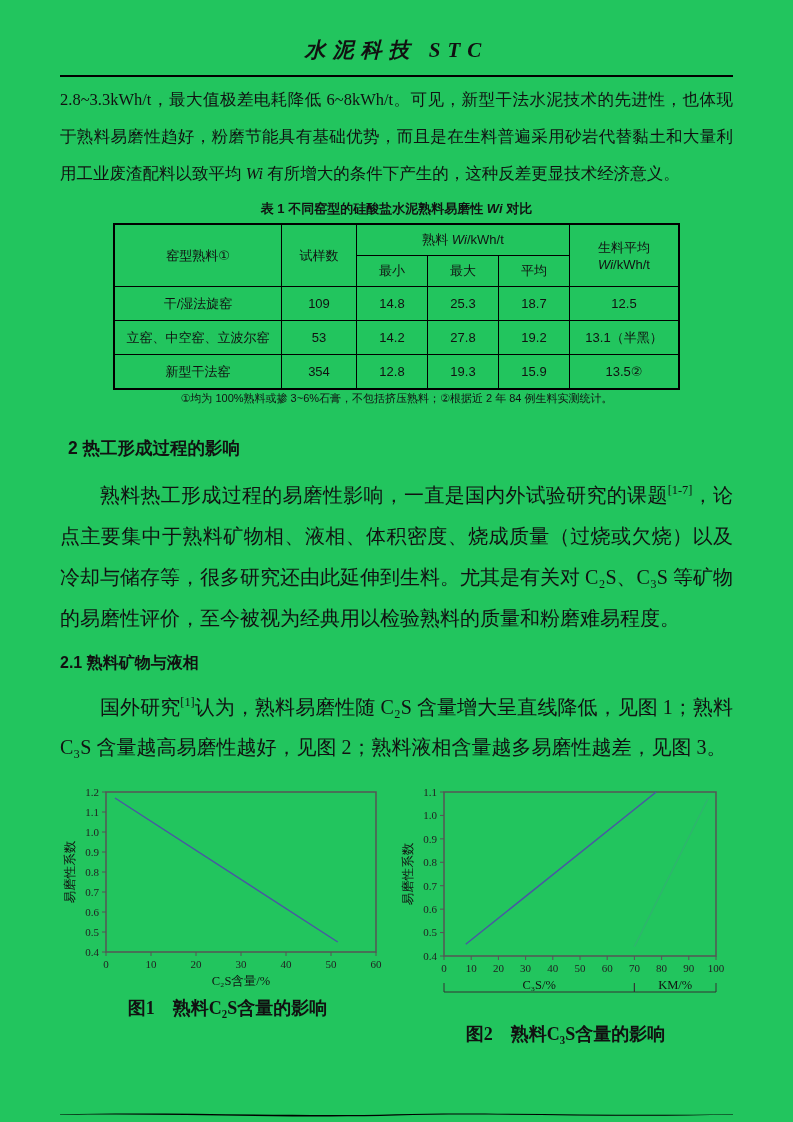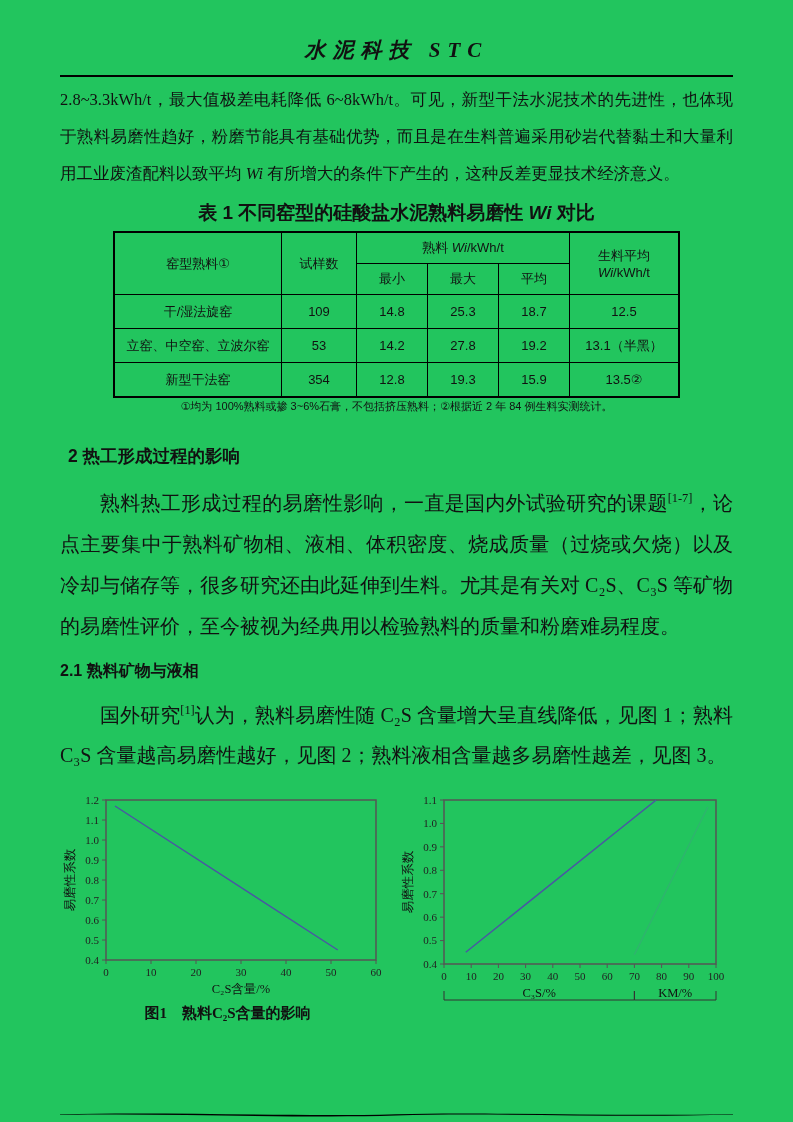--- a/index.html
+++ b/index.html
@@ -10,21 +10,21 @@
   }
   .journal-header{
     text-align:center;font-size:21px;font-weight:bold;font-style:italic;
     letter-spacing:7px;margin:0 0 11px 0;
   }
   .header-rule{border:none;border-top:2.5px solid #000;margin:0 0 4px 0;}
   .intro-para{font-size:16.5px;line-height:37px;text-align:justify;margin:4px 0 0 0;}
   sup{font-size:0.62em;}
   .table-block{margin-top:8px;}
   .table-title{
-    text-align:center;font-weight:bold;font-size:19px;
+    text-align:center;font-weight:bold;font-size:13px;
     font-family:"Liberation Sans","DejaVu Sans",sans-serif;margin:0 0 5px 0;
   }
   table.data-table{
     margin:0 auto;border-collapse:collapse;border:2px solid #000;
     font-size:13px;font-family:"Liberation Sans","DejaVu Sans",sans-serif;
   }
   table.data-table th,table.data-table td{
     border:1px solid #000;font-weight:normal;text-align:center;
     padding:3px 8px;height:24px;
   }
@@ -41,21 +41,21 @@
   }
   .body-para{font-size:20px;line-height:41px;text-align:justify;text-indent:2em;margin:0;}
   .subsec-heading{
     font-size:16px;font-weight:bold;margin:14px 0 8px 0;
     font-family:"Liberation Sans","DejaVu Sans",sans-serif;
   }
   .figures-row{display:flex;justify-content:space-between;margin-top:14px;}
   .figure{width:335px;}
   .figure svg{display:block;}
   .fig-caption{
-    text-align:center;font-weight:bold;font-size:15px;margin-top:6px;
+    text-align:center;font-weight:bold;font-size:18px;margin-top:6px;
     font-family:"Liberation Serif","DejaVu Serif",serif;
   }
   .tick{font:11px "Liberation Serif","DejaVu Serif",serif;fill:#222;}
   .axlabel{font:12.5px "Liberation Serif","DejaVu Serif",serif;fill:#111;}
   .page-footer{position:absolute;left:60px;right:60px;top:1105px;}
   .footer-texts{position:relative;font:12px "Liberation Sans","DejaVu Sans",sans-serif;margin-top:1px;}
   .footer-page-num{display:block;text-align:center;}
   .footer-issue{position:absolute;right:8px;top:0;}
 </style>
 </head>
@@ -210,20 +210,21 @@
           <polyline points="236.39999999999998,164.62857142857143 309.84,17.028571428571436" fill="none" stroke="#2fb46e" stroke-width="1.4"></polyline>
           <line x1="46" y1="210" x2="236.39999999999998" y2="210" stroke="#333"></line>
           <line x1="46" y1="201" x2="46" y2="210" stroke="#333"></line>
           <line x1="236.39999999999998" y1="201" x2="236.39999999999998" y2="210" stroke="#333"></line>
           <text x="141.2" y="207" text-anchor="middle" class="axlabel">C₃S/%</text>
           <line x1="236.39999999999998" y1="210" x2="318" y2="210" stroke="#333"></line>
           <line x1="236.39999999999998" y1="201" x2="236.39999999999998" y2="210" stroke="#333"></line>
           <line x1="318" y1="201" x2="318" y2="210" stroke="#333"></line>
           <text x="277.2" y="207" text-anchor="middle" class="axlabel" font-style="italic">KM/%</text>
         </svg>
+      <div class="fig-caption">图2　熟料C₃S含量的影响</div>
     </div>
   </div>
 
   <div class="page-footer">
     <svg width="673" height="9" viewBox="0 0 673 9">
       <path d="M0,4.4 C110,1.6 240,7.0 336,4.2 C430,1.6 560,6.8 673,3.9 L673,4.5 C560,8.2 430,2.4 336,5.6 C240,8.6 110,2.8 0,5.0 Z" fill="#000"></path>
     </svg>
     <div class="footer-texts">
       <span class="footer-page-num">17</span>
       <span class="footer-issue">2021.No.4</span>

